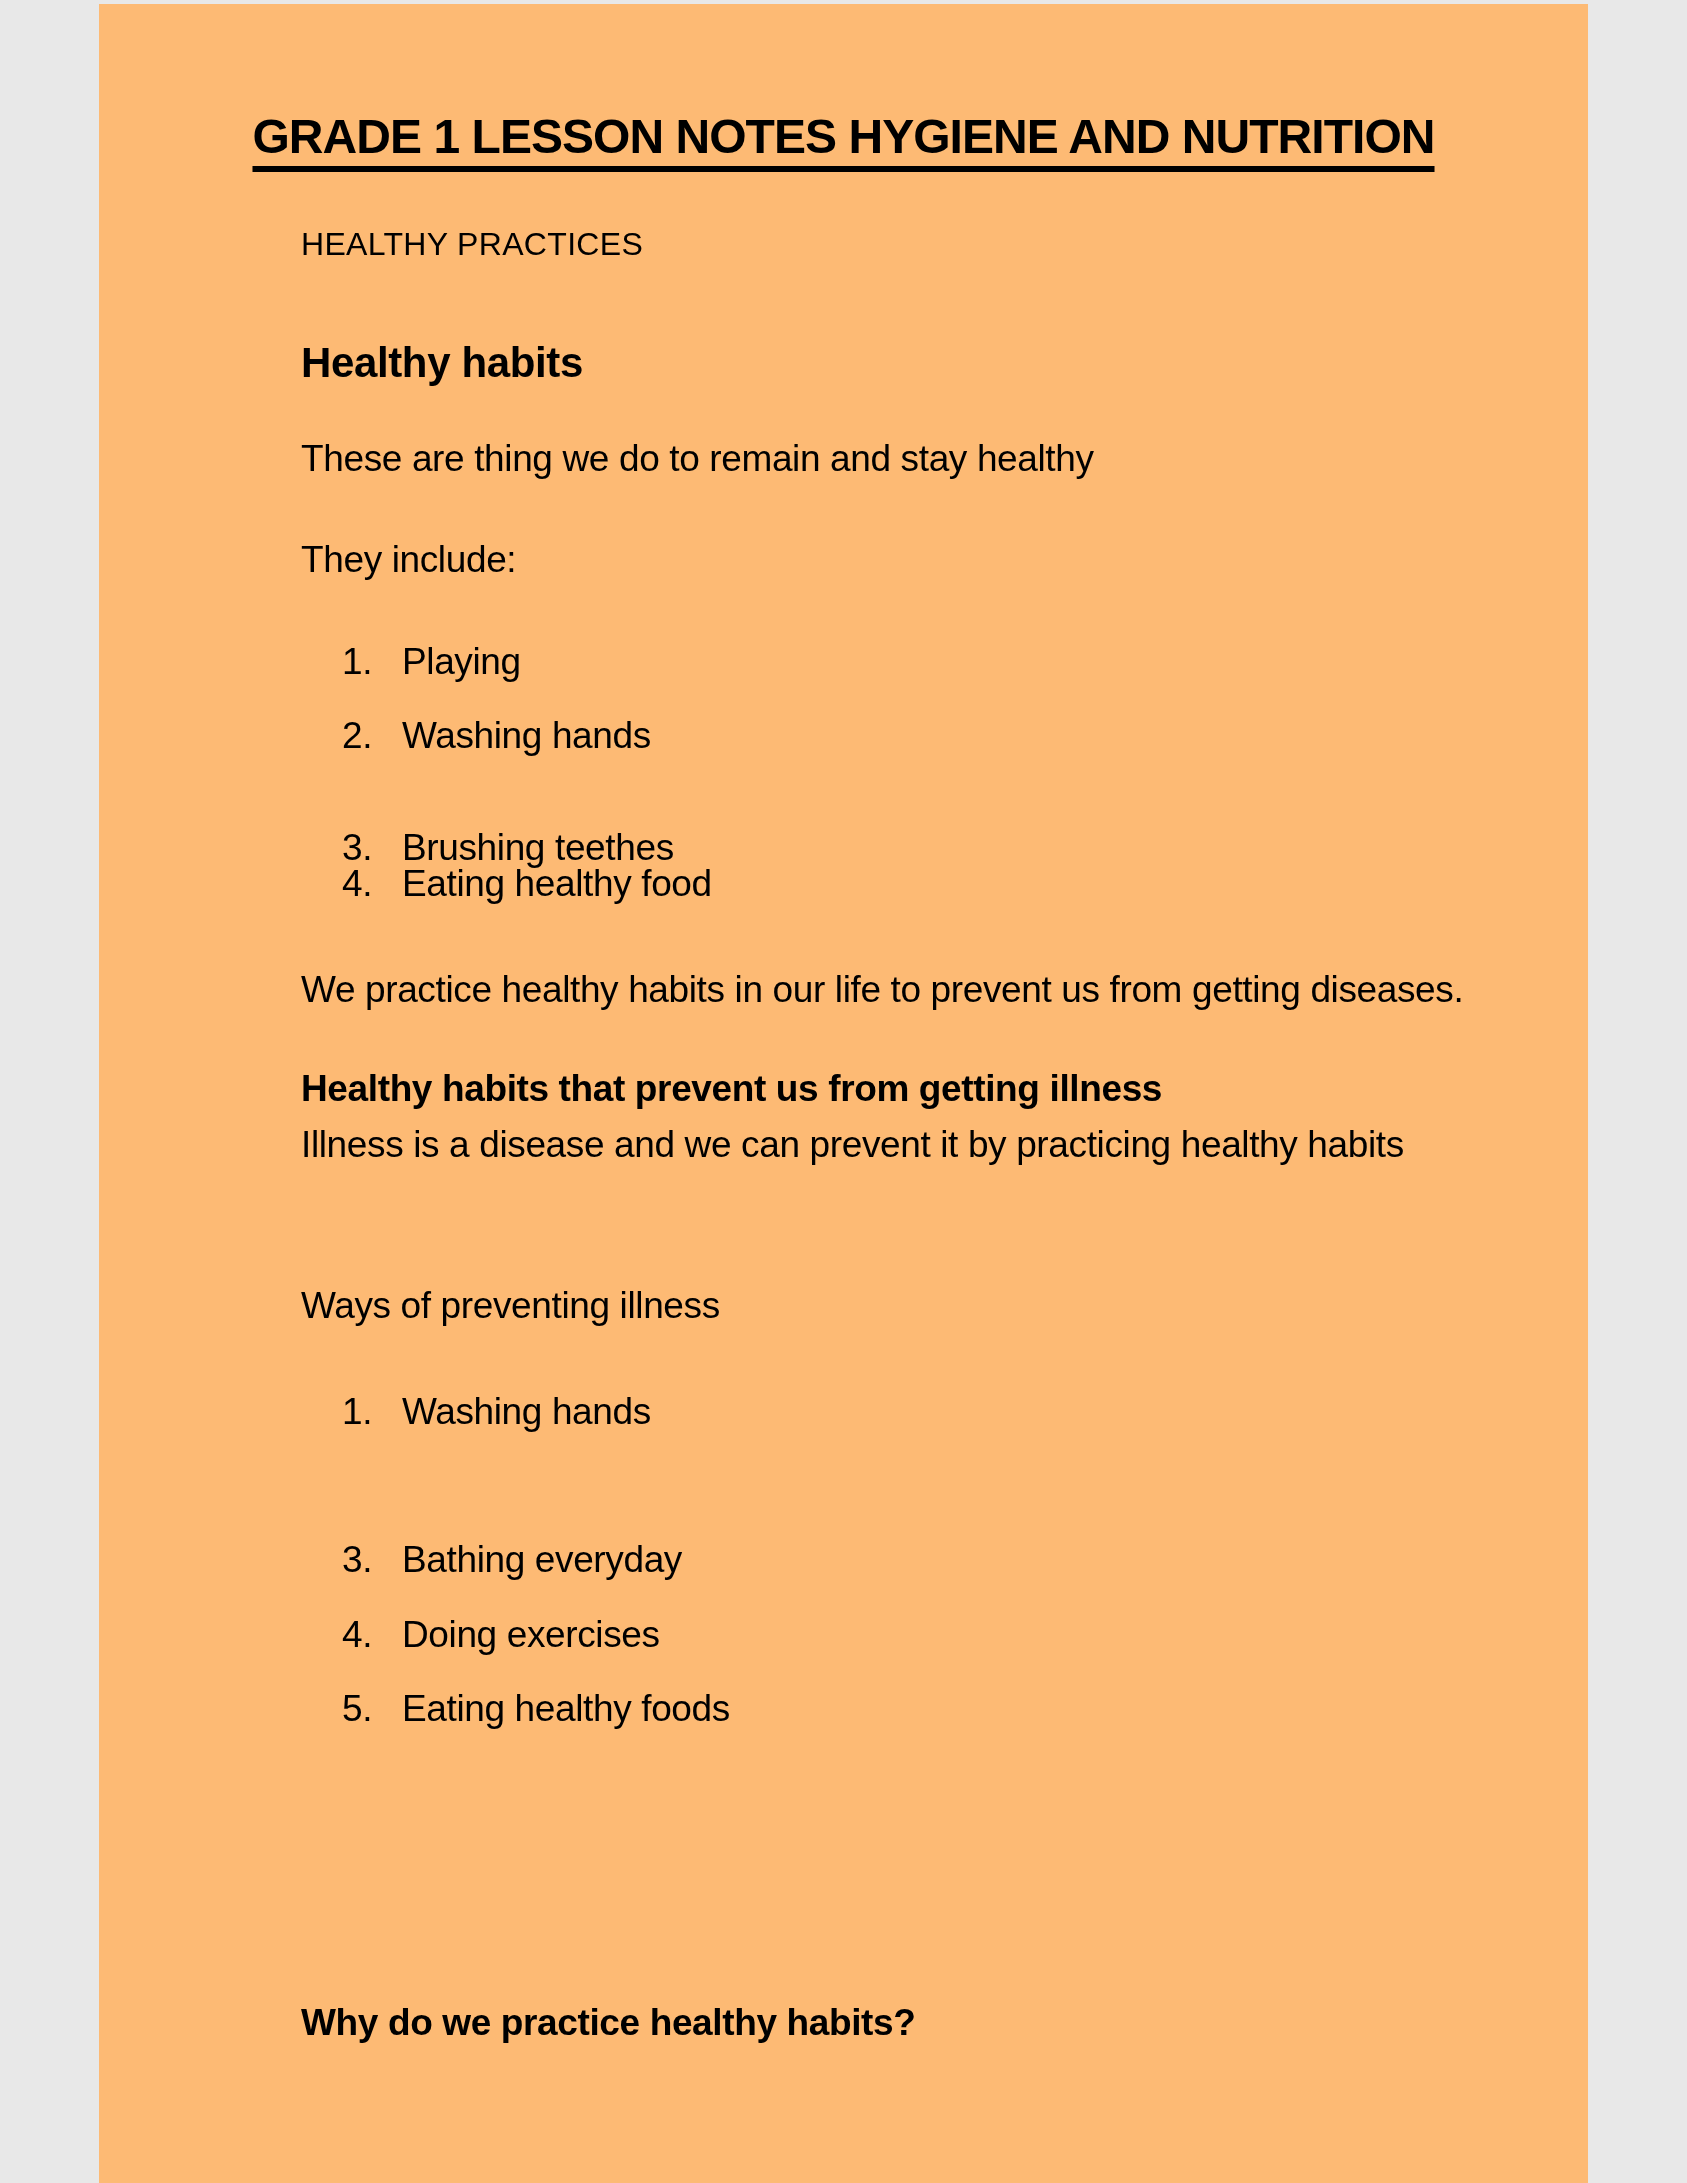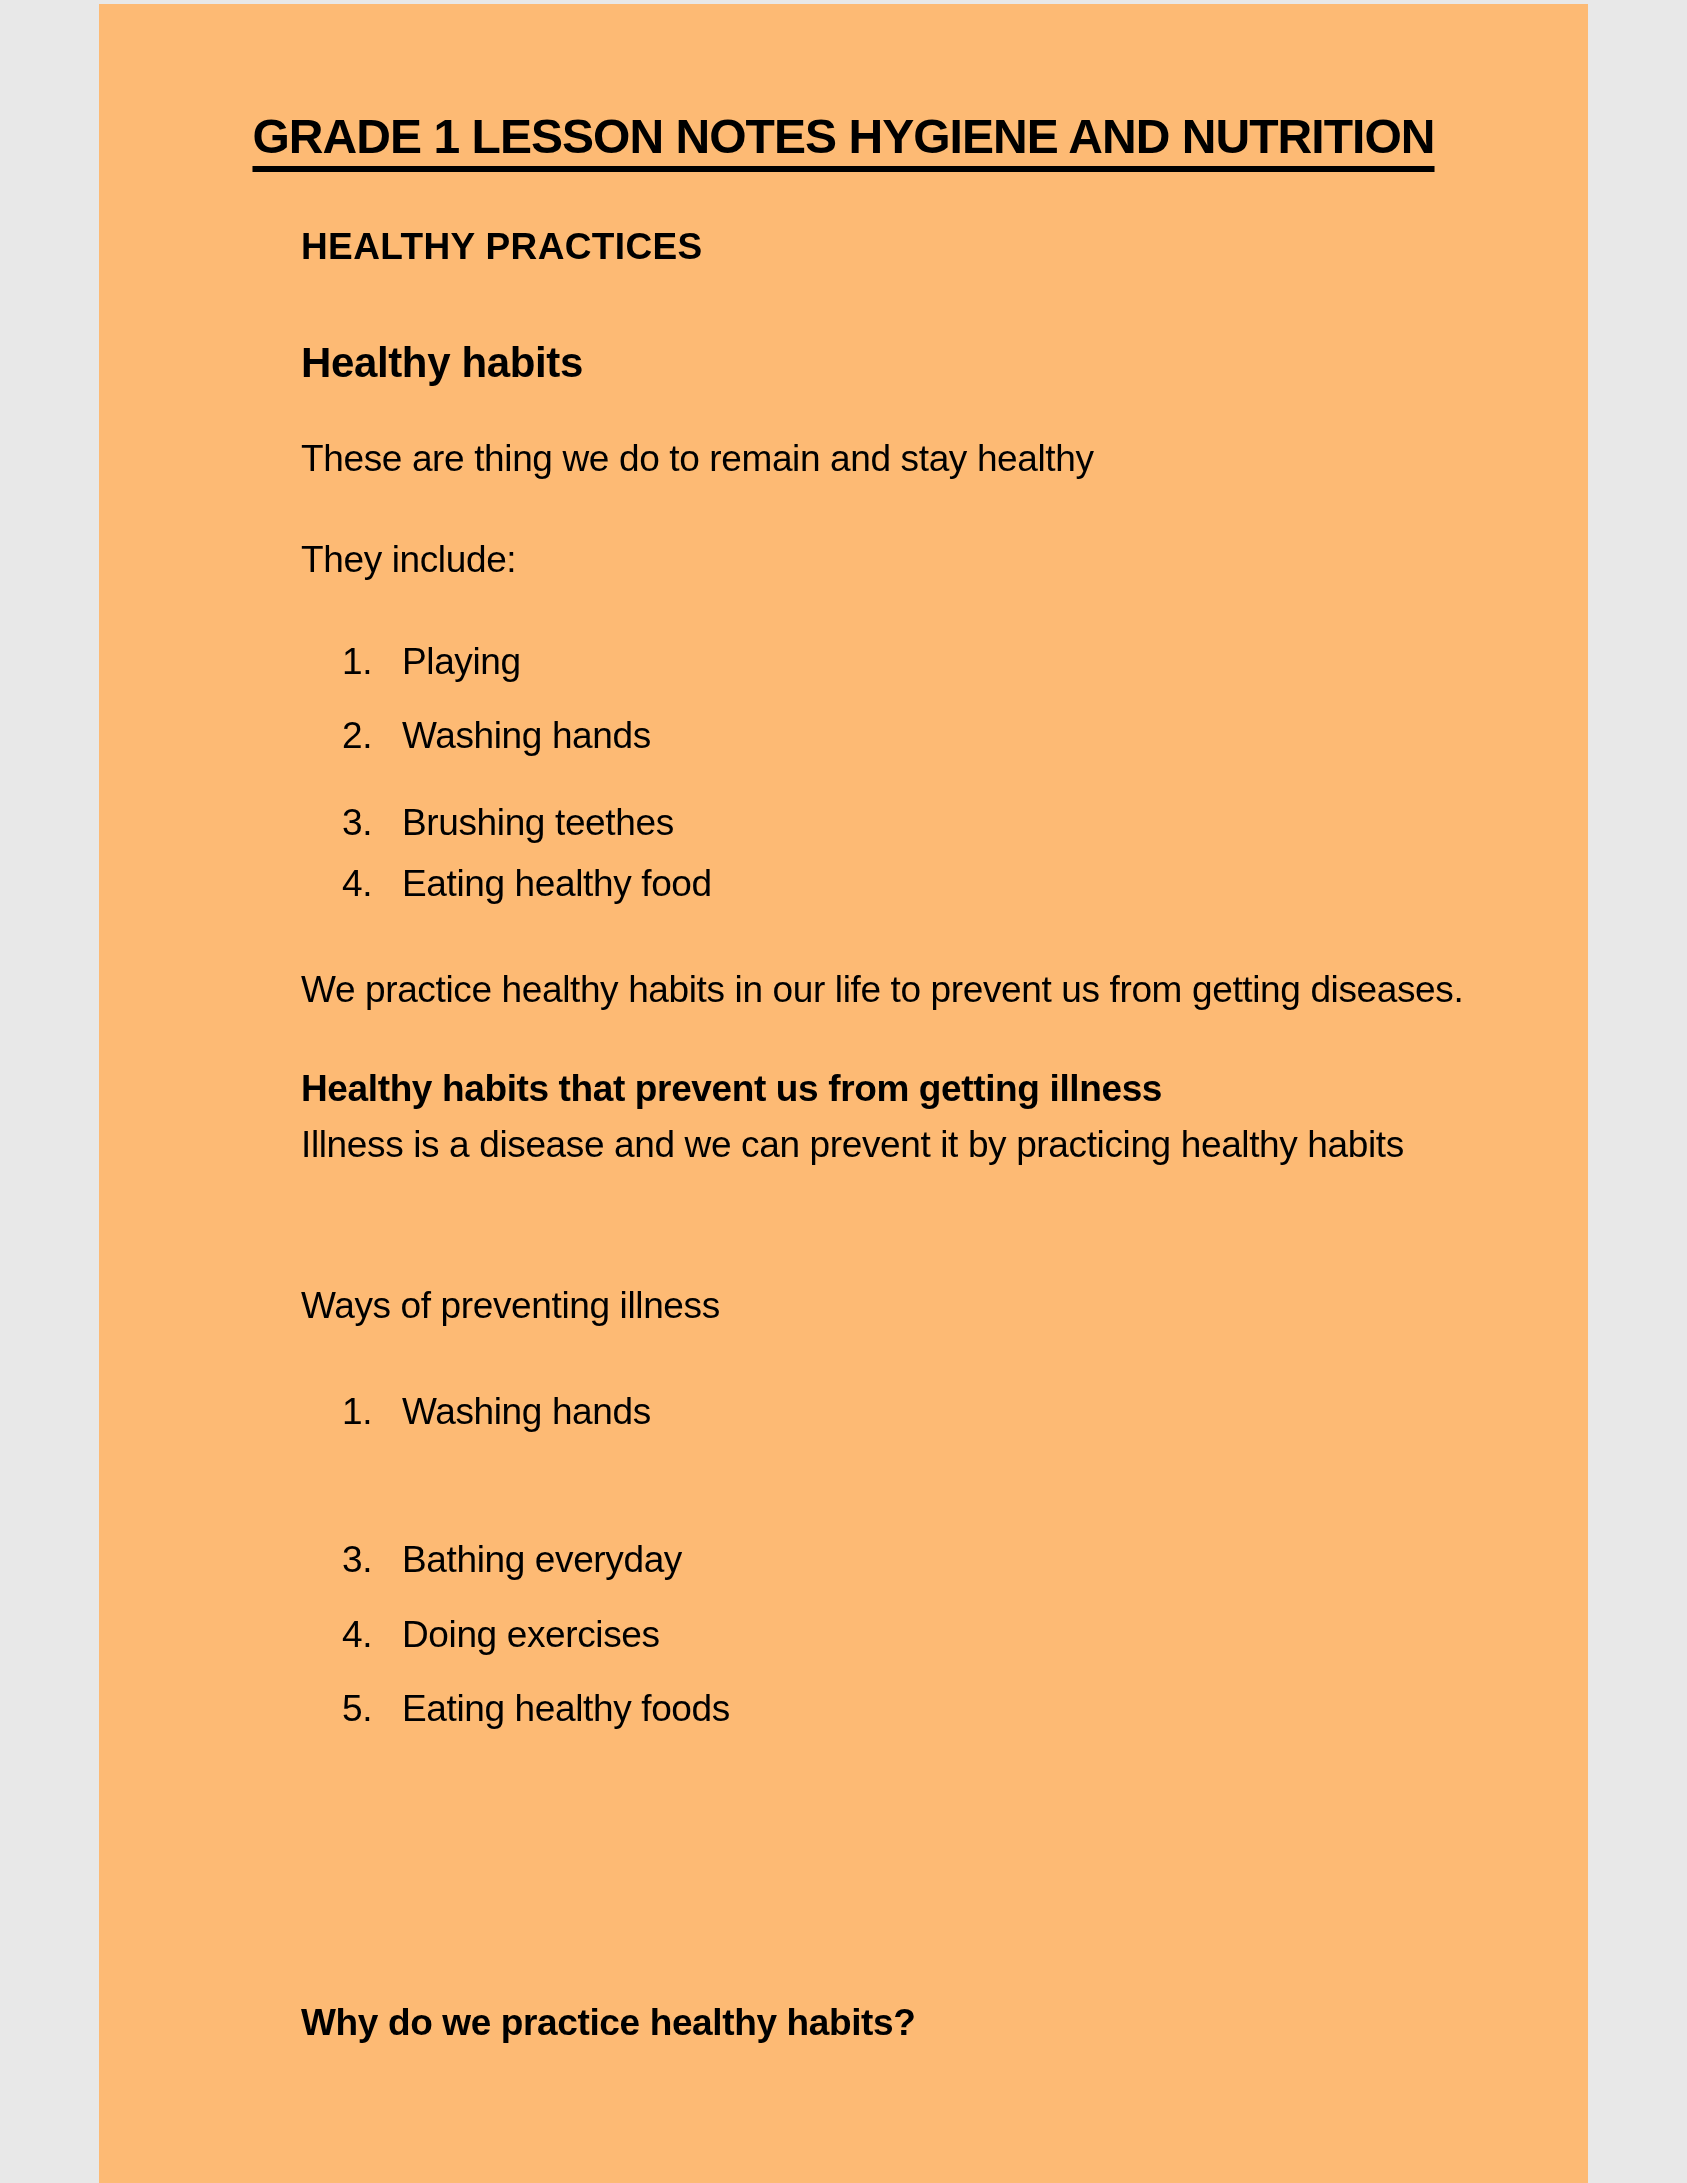--- a/index.html
+++ b/index.html
@@ -29,28 +29,28 @@
     text-align: center;
     font-size: 48px;
     font-weight: 700;
     letter-spacing: -0.02em;
   }
   .title-underline {
     text-decoration: underline;
     text-decoration-thickness: 6px;
     text-underline-offset: 13.2px;
   }
-  .l-section  { top: 222px;  font-size: 37px; font-weight: 700; letter-spacing: 0.01em; }
+  .l-section  { top: 222px;  font-size: 32px; font-weight: 400; letter-spacing: 0.01em; }
   .l-sub      { top: 335px;  font-size: 42px; font-weight: 700; }
   .l-intro    { top: 434px;  }
   .l-include  { top: 535px;  }
   .list-item  { left: 243px; }
   .l-h1 { top: 637px;  }
   .l-h2 { top: 711px; }
-  .l-h3 { top: 798px; }
+  .l-h3 { top: 823px; }
   .l-h4 { top: 859px; }
   .l-practice { top: 965px; }
   .l-prevent  { top: 1064px; font-weight: 700; }
   .l-illness  { top: 1120px; }
   .l-ways     { top: 1281px; }
   .l-p1 { top: 1387px; }
   .l-p2 { top: 1461px; }
   .l-p3 { top: 1535px; }
   .l-p4 { top: 1610px; }
   .l-p5 { top: 1684px; }

